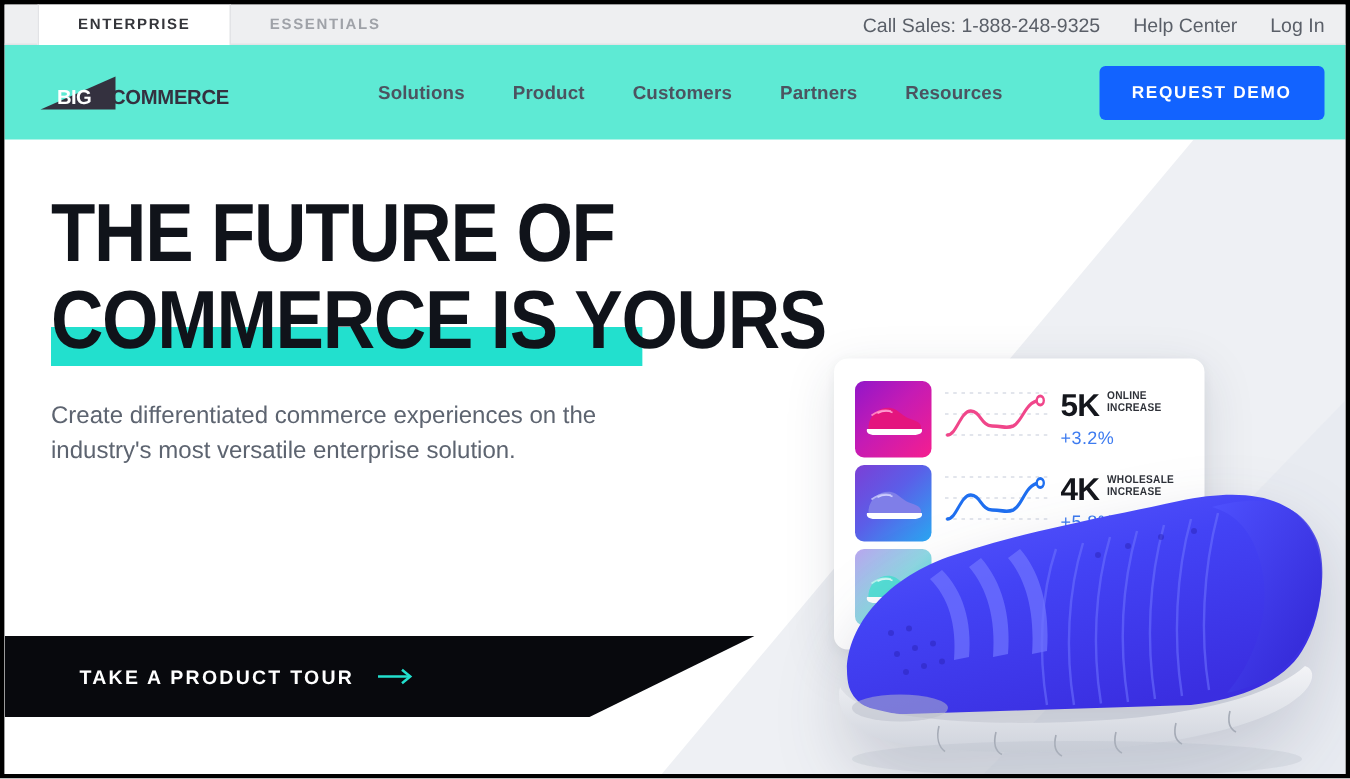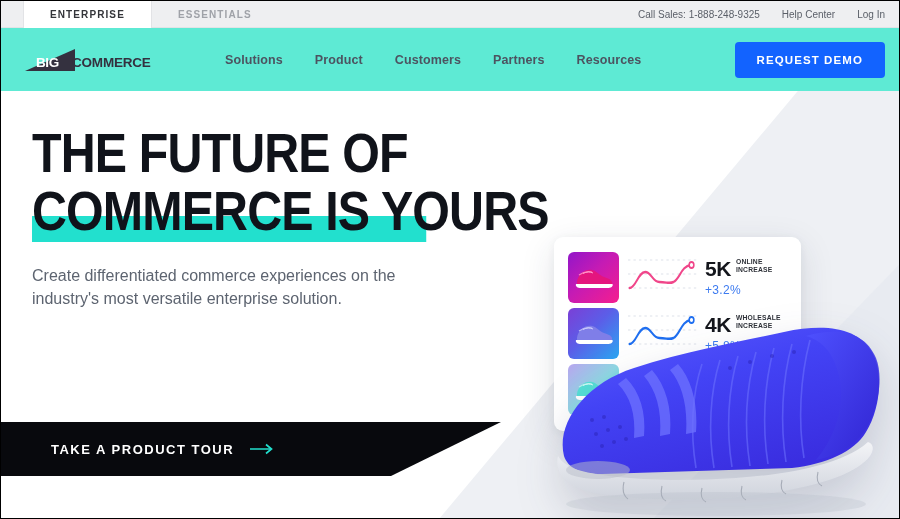--- a/index.html
+++ b/index.html
@@ -5,21 +5,21 @@
   html,body{margin:0;padding:0;}
   body{
     width:900px;height:519px;overflow:hidden;
     font-family:"Liberation Sans", sans-serif;
     background:#ffffff;
     -webkit-font-smoothing:antialiased;
   }
   .page{
     position:relative;width:900px;height:519px;
     box-sizing:border-box;
-    border:1px solid #000000;
+    border:3px solid #000000;
     background:#ffffff;overflow:hidden;
   }
 
   
   .utilbar{
     position:relative;height:27px;background:#eeeff1;
     border-bottom:1px solid #e2e3e6;
     display:flex;align-items:stretch;box-sizing:border-box;
   }
   .tabs{display:flex;align-items:stretch;margin-left:22px;}
@@ -28,32 +28,32 @@
     padding:0 26px;font-size:10px;letter-spacing:1.1px;font-weight:bold;
     color:#9fa2a8;box-sizing:border-box;
   }
   .tab.active{
     background:#ffffff;color:#34353a;
     border-left:1px solid #e2e3e6;border-right:1px solid #e2e3e6;
     margin-bottom:-1px;padding-bottom:1px;
   }
   .utilright{
     margin-left:auto;display:flex;align-items:center;gap:22px;
-    padding-right:14px;font-size:10px;color:#5a5f68;
+    padding-right:14px;font-size:13px;color:#5a5f68;
   }
   .utilright .ulink{color:#5a5f68;text-decoration:none;}
 
   
   .nav{
     position:relative;z-index:40;height:63px;background:#5eead4;
     display:flex;align-items:center;padding:0 14px 0 22px;box-sizing:border-box;
   }
   .logo{display:flex;align-items:center;height:26px;}
   .logo svg{display:block;}
-  .navlinks{display:flex;align-items:center;gap:32px;margin-left:32px;}
+  .navlinks{display:flex;align-items:center;gap:32px;margin-left:57px;}
   .navlink{
     font-size:12.5px;font-weight:bold;color:#4c5360;letter-spacing:.1px;
     text-decoration:none;white-space:nowrap;
   }
   .demo-btn{
     margin-left:auto;background:#1263ff;color:#fff;border:none;border-radius:4px;
     font-family:"Liberation Sans", sans-serif;
     font-size:11.5px;font-weight:bold;letter-spacing:1.1px;
     padding:12px 22px;cursor:pointer;white-space:nowrap;
   }

